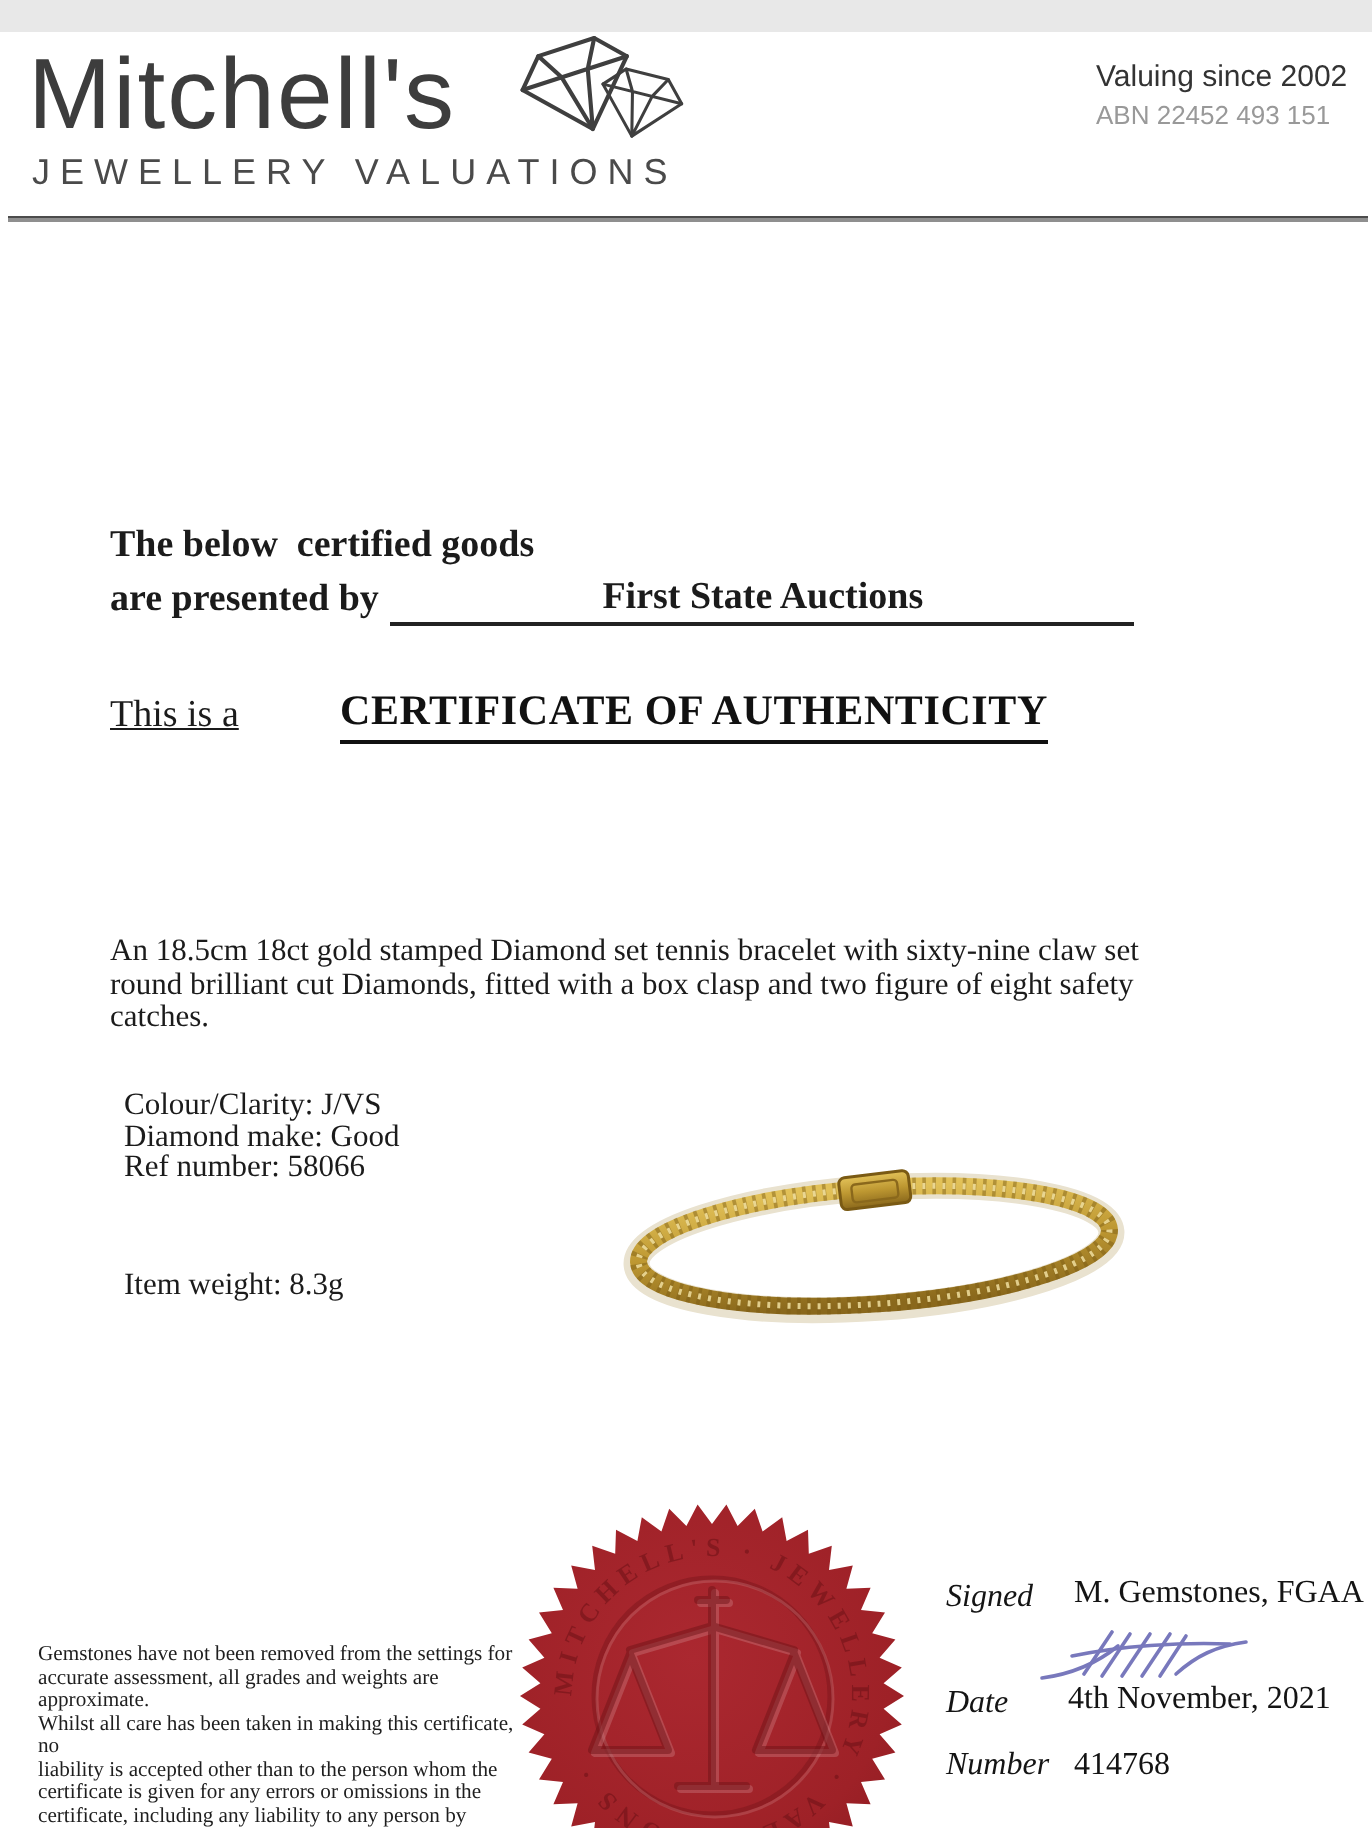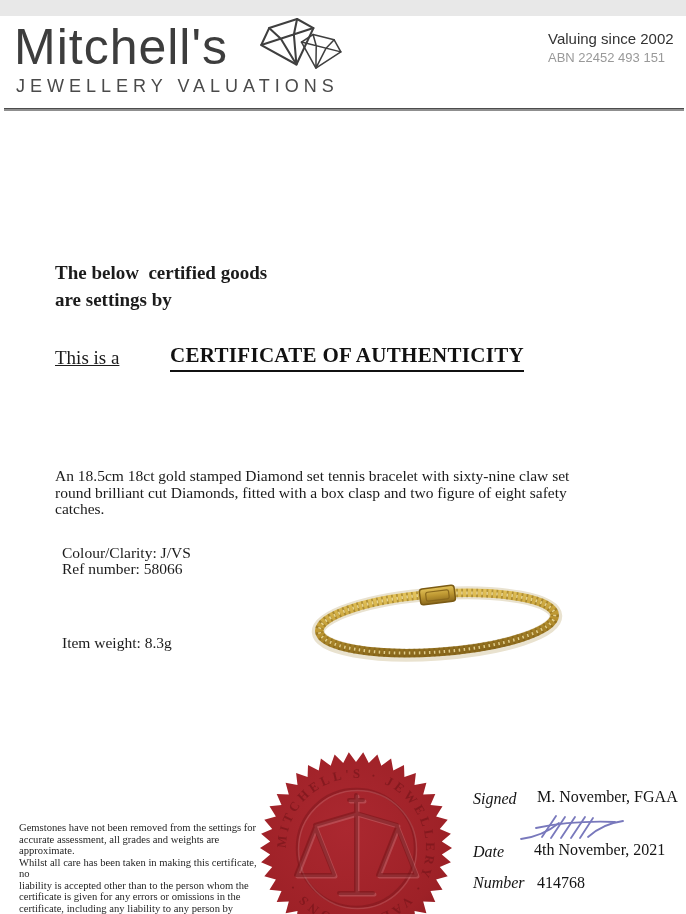--- a/index.html
+++ b/index.html
@@ -97,33 +97,35 @@
   <div class="header-right">
     <div class="valuing">Valuing since 2002</div>
     <div class="abn">ABN 22452 493 151</div>
   </div>
 
   <div class="header-rule"></div>
 
   <div class="intro">
     <div class="intro-line1">The below  certified goods</div>
     <div class="intro-line2">
-      <span>are settings by</span>
+      <span>are presented by</span>
+      <span class="blank-line"><span>First State Auctions</span></span>
     </div>
   </div>
 
   <div class="title-prefix">This is a</div>
   <div class="title-heading">CERTIFICATE OF AUTHENTICITY</div>
 
   <div class="description pre">An 18.5cm 18ct gold stamped Diamond set tennis bracelet with sixty-nine claw set
 round brilliant cut Diamonds, fitted with a box clasp and two figure of eight safety
 catches.</div>
 
   <div class="details">
     <div>Colour/Clarity: J/VS</div>
+    <div>Diamond make: Good</div>
     <div>Ref number: 58066</div>
   </div>
   <div class="item-weight">Item weight: 8.3g</div>
 
   <span class="bracelet">
     <svg width="292" height="108" viewBox="0 0 292 108">
       <defs>
         <linearGradient id="gold" x1="0" y1="0" x2="0" y2="1">
           <stop offset="0" stop-color="#e2c158"></stop>
           <stop offset="0.5" stop-color="#bd9731"></stop>
@@ -175,21 +177,21 @@
         <g stroke="#701418" stroke-width="4" fill="none" opacity="0.5" stroke-linecap="round" stroke-linejoin="round">
           <path d="M97 52 V140 M90 49 H104 M97 44 V52 M80 142 H114"></path>
           <path d="M97 62 L56 74 M97 62 L138 74"></path>
           <path d="M56 76 L37 124 H75 Z M138 76 L119 124 H157 Z"></path>
         </g>
       </g>
     </svg>
   </span>
 
   <div class="sig-label lbl-signed">Signed</div>
-  <div class="sig-value val-signed">M. November, FGAA</div>
+  <div class="sig-value val-signed">M. Gemstones, FGAA</div>
 
   <span class="signature-ink">
     <svg width="112" height="30" viewBox="0 0 112 30">
       <g stroke="#6a6ab5" stroke-width="1.8" fill="none" stroke-linecap="round" opacity="0.9">
         <path d="M3 26 C 18 24, 30 19, 41 10"></path>
         <path d="M24 24 L38 3"></path>
         <path d="M33 25 L47 4"></path>
         <path d="M43 25 L57 4"></path>
         <path d="M53 25 L67 4"></path>
         <path d="M62 25 L75 5"></path>

